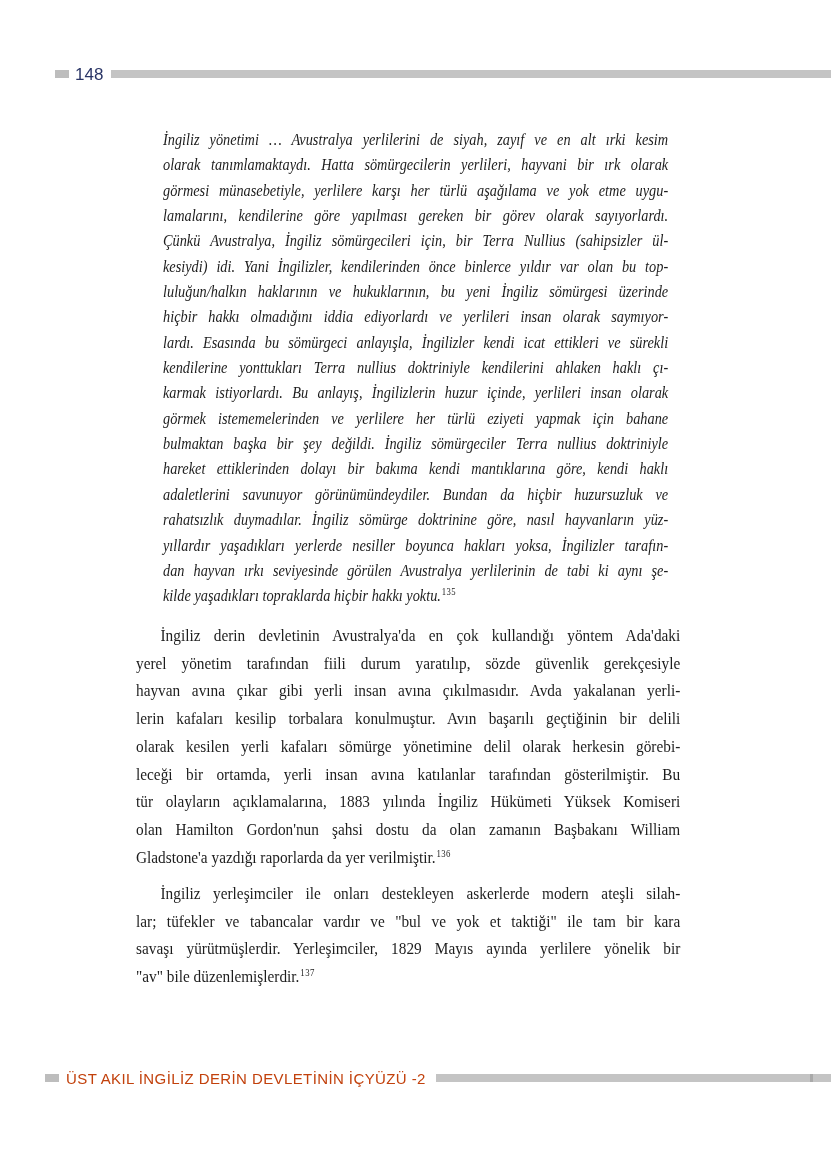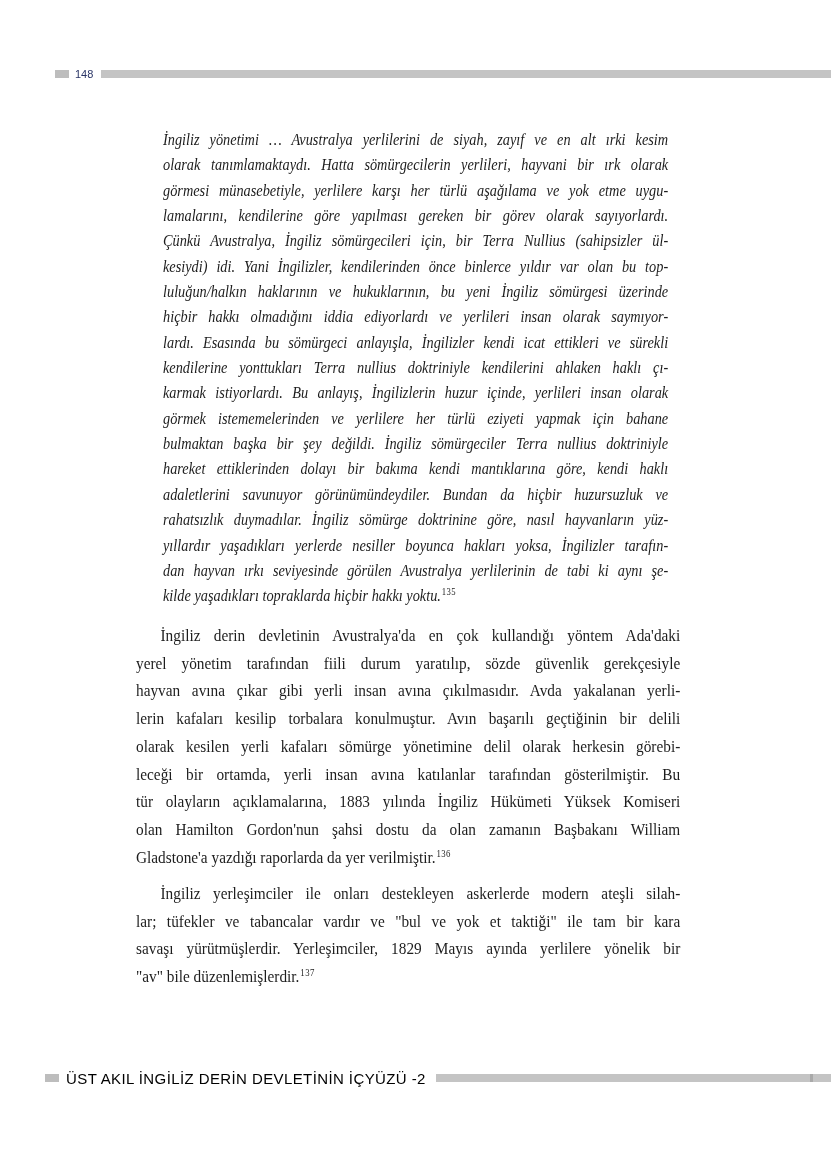--- a/index.html
+++ b/index.html
@@ -27,21 +27,21 @@
     align-items: center;
   }
   .edge-square {
     width: 14px;
     height: 8px;
     background: #bdbdbd;
     flex: 0 0 auto;
   }
   .page-number {
     font-family: "Liberation Sans", sans-serif;
-    font-size: 11px;
+    font-size: 17px;
     color: #2a3566;
     margin: 0 8px 0 6px;
     line-height: 1;
     flex: 0 0 auto;
   }
   .rule {
     height: 8px;
     background: #c4c4c4;
     flex: 1 1 auto;
     position: relative;
@@ -107,21 +107,21 @@
     top: 1068px;
     left: 45px;
     right: 0;
     height: 20px;
     display: flex;
     align-items: center;
   }
   .footer-title {
     font-family: "Liberation Sans", sans-serif;
     font-size: 15px;
-    color: #000000;
+    color: #c2410c;
     letter-spacing: 0.4px;
     margin: 0 10px 0 7px;
     line-height: 1;
     white-space: nowrap;
     flex: 0 0 auto;
   }
 </style>
 </head>
 <body>
 

